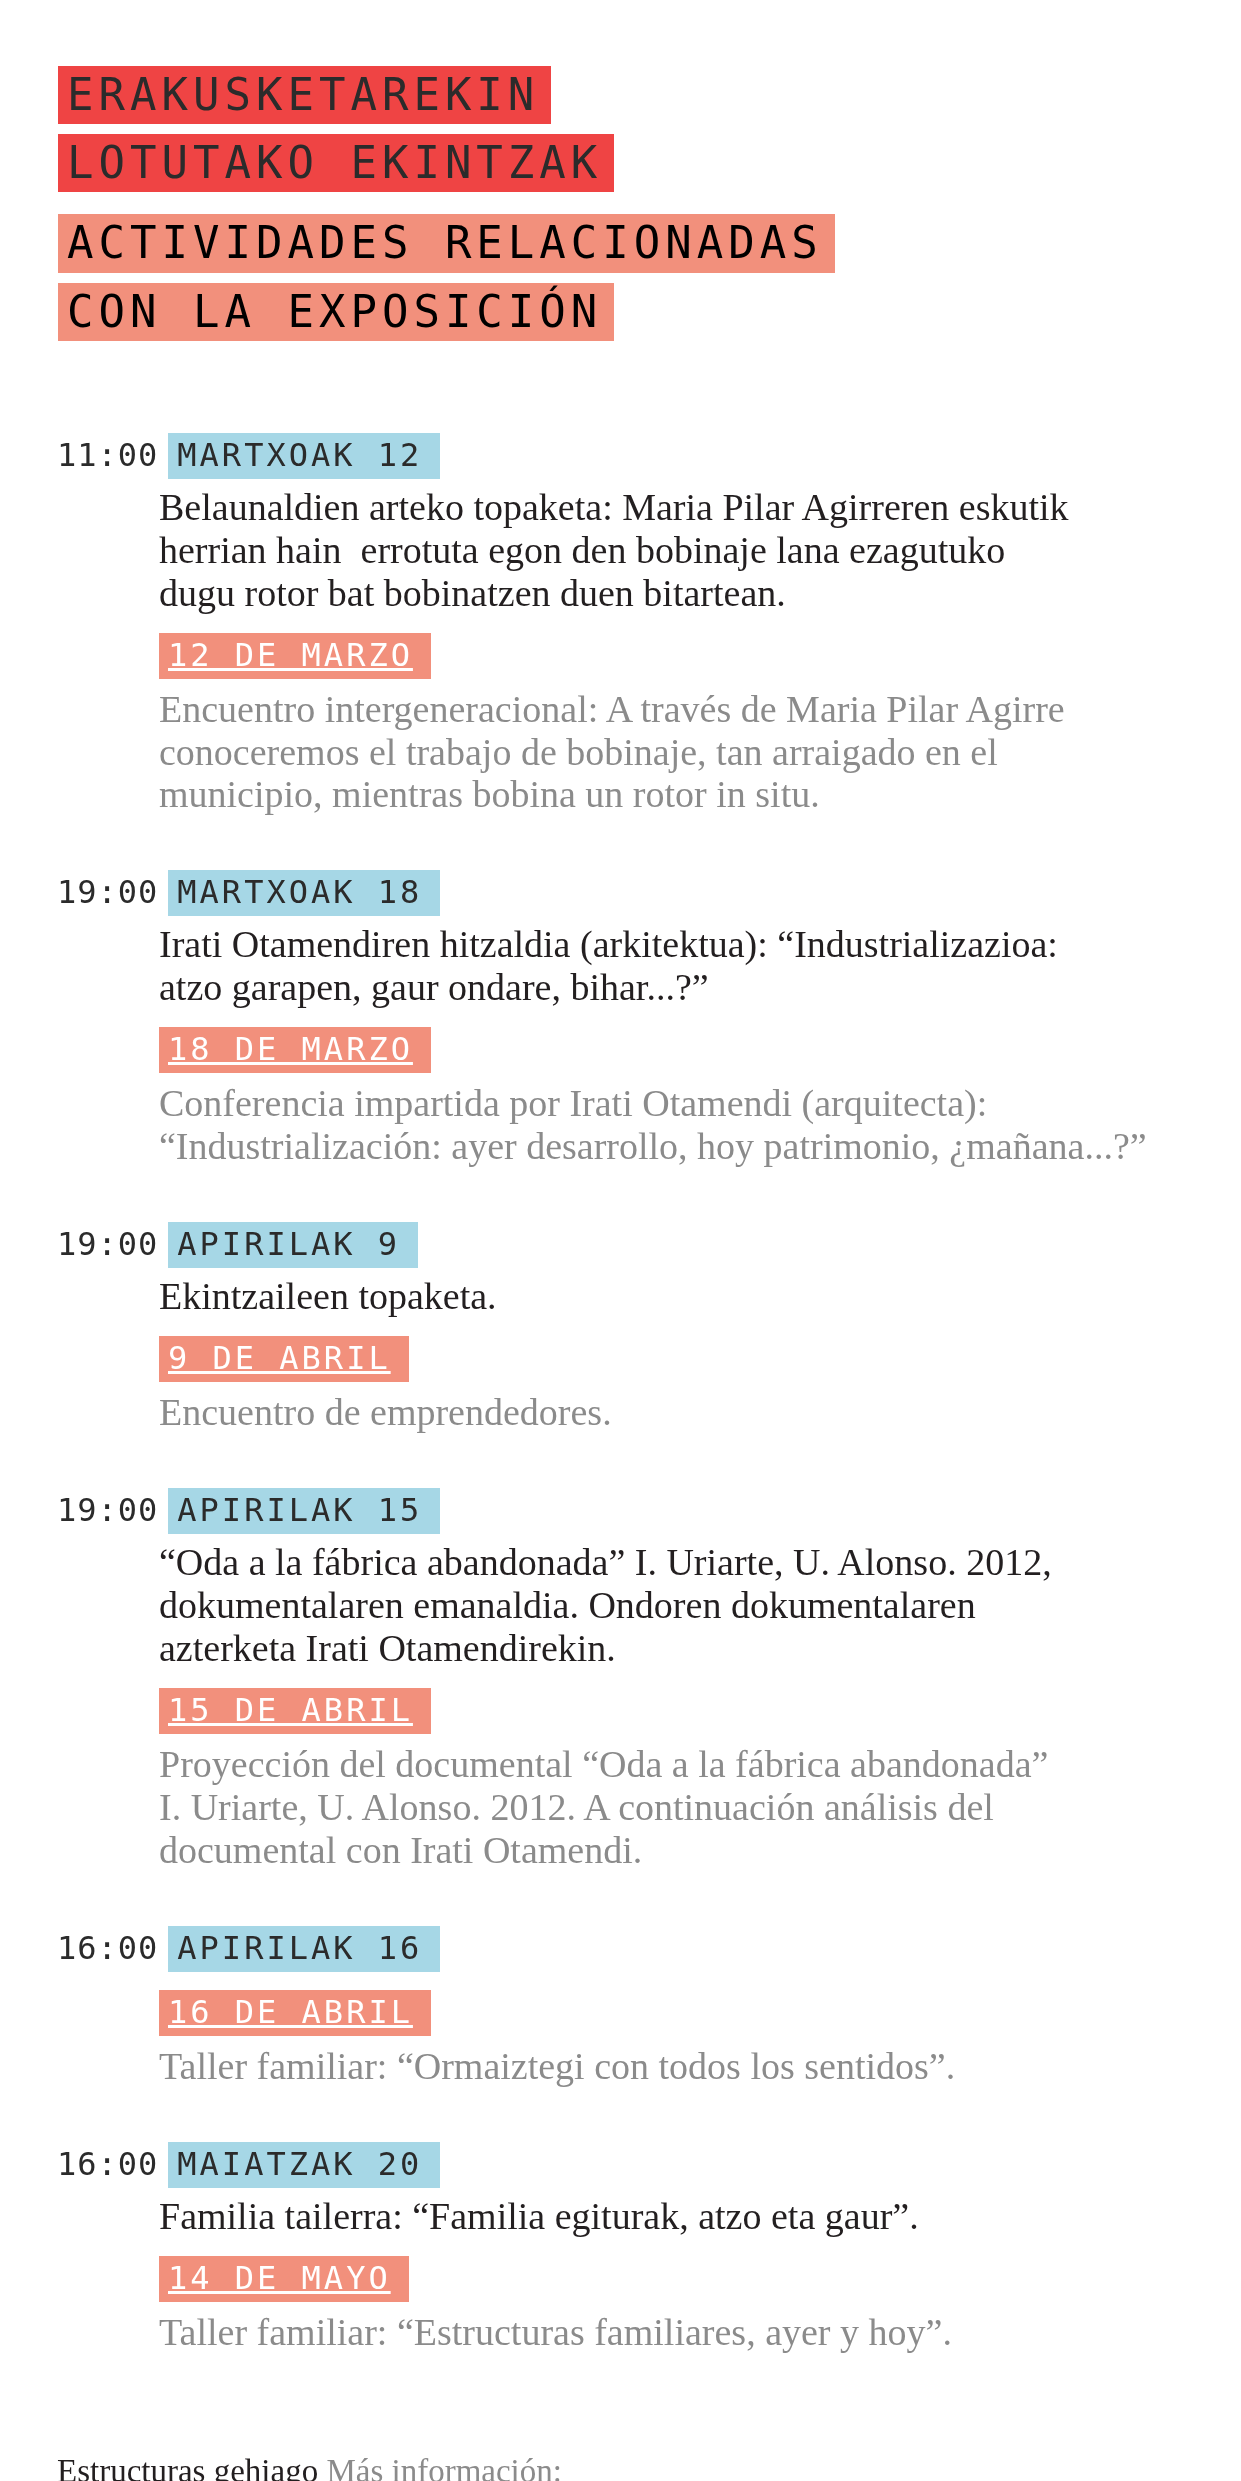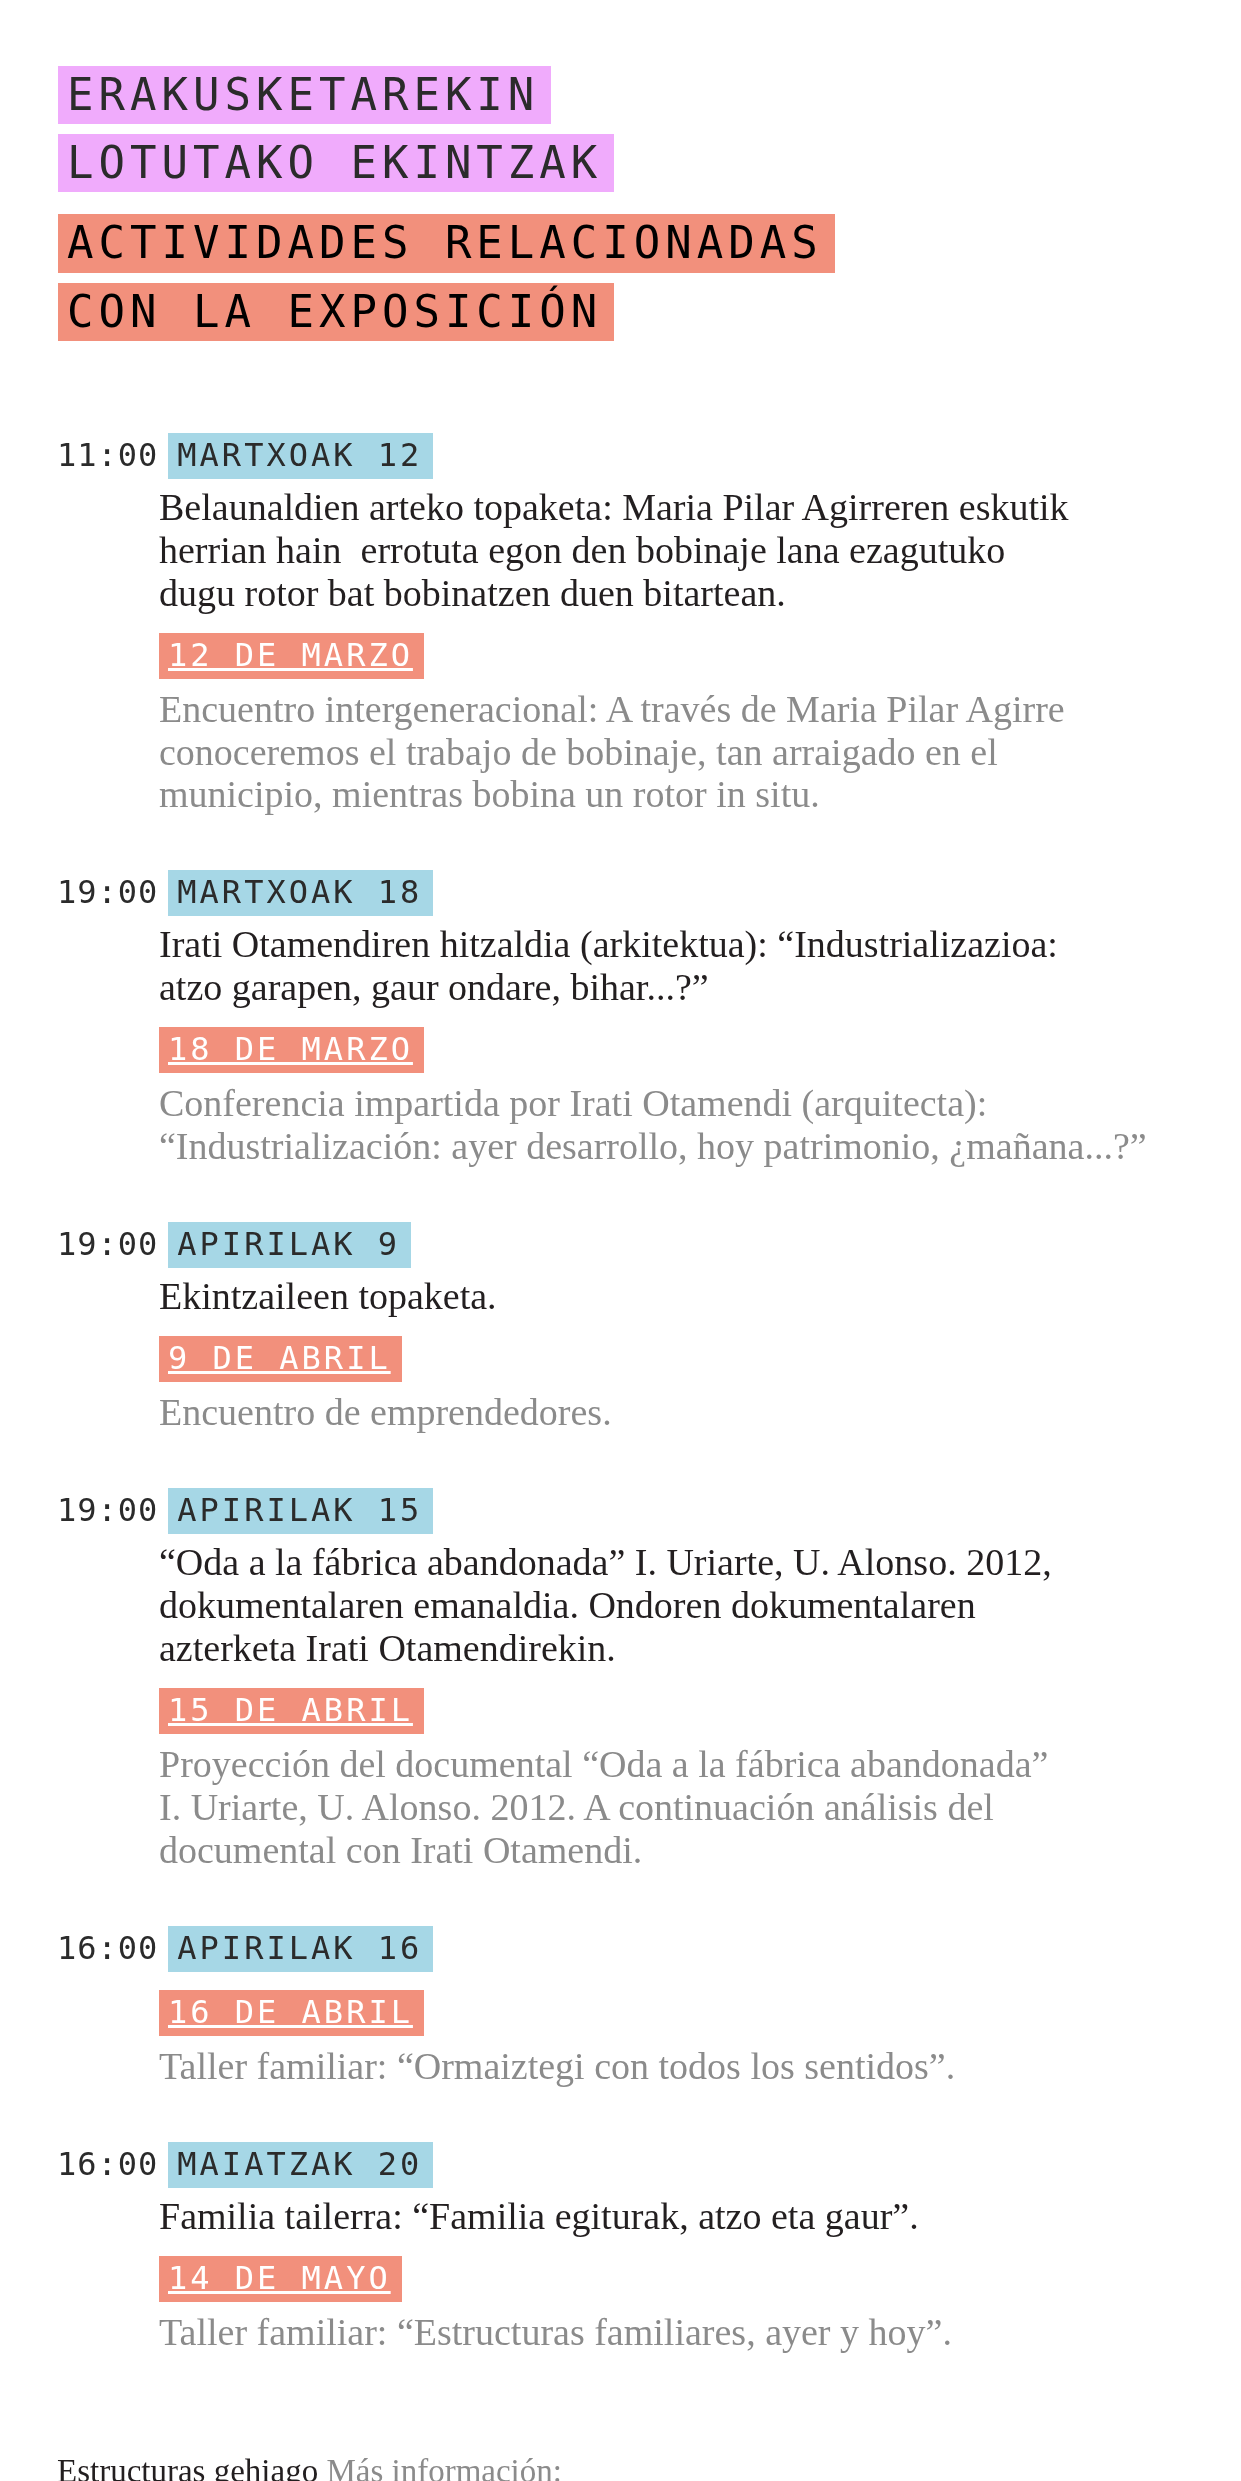--- a/index.html
+++ b/index.html
@@ -11,36 +11,36 @@
 
   
   .titles { margin-left:58px; }
   .title-line { margin-bottom:10px; }
   .title-line span {
     display:inline-block;
     font-family:"DejaVu Sans Mono", monospace;
     font-size:44px; line-height:1.05; letter-spacing:5px;
     padding:6px 12px 6px 9px;
   }
-  .title-eu span { background:#f0abfc; color:#2b2b2b; }
+  .title-eu span { background:#ef4444; color:#2b2b2b; }
   .titles-es { margin-top:22px; }
   .title-es span { background:#f2907c; color:#000000; }
 
   
   .events { margin-top:92px; display:flex; flex-direction:column; gap:54px; }
   .event-head { display:flex; align-items:flex-start; gap:10px; margin-left:57px; }
   .time {
     font-family:"DejaVu Sans Mono", monospace;
     font-size:32px; line-height:44px; color:#2b2b2b; letter-spacing:1px;
   }
   .date-label {
     display:inline-block;
     font-family:"DejaVu Sans Mono", monospace;
     font-size:32px; line-height:1; letter-spacing:3px;
-    padding:6px 11px 8px 9px;
+    padding:6px 18px 8px 9px;
   }
   .date-label.eu { background:#a6d7e6; color:#2b2b2b; }
   .date-label.es { background:#f2907c; color:#ffffff; }
   .event-body { margin-left:159px; width:990px; }
   .desc { white-space:pre-wrap; font-size:38px; line-height:1.13; }
   .desc-eu { color:#231f20; margin-top:7px; }
   .event-body .date-label.es { margin-top:18px;text-decoration:underline; }
   .desc-es { color:#8b8b8b; margin-top:9px; }
 
   

